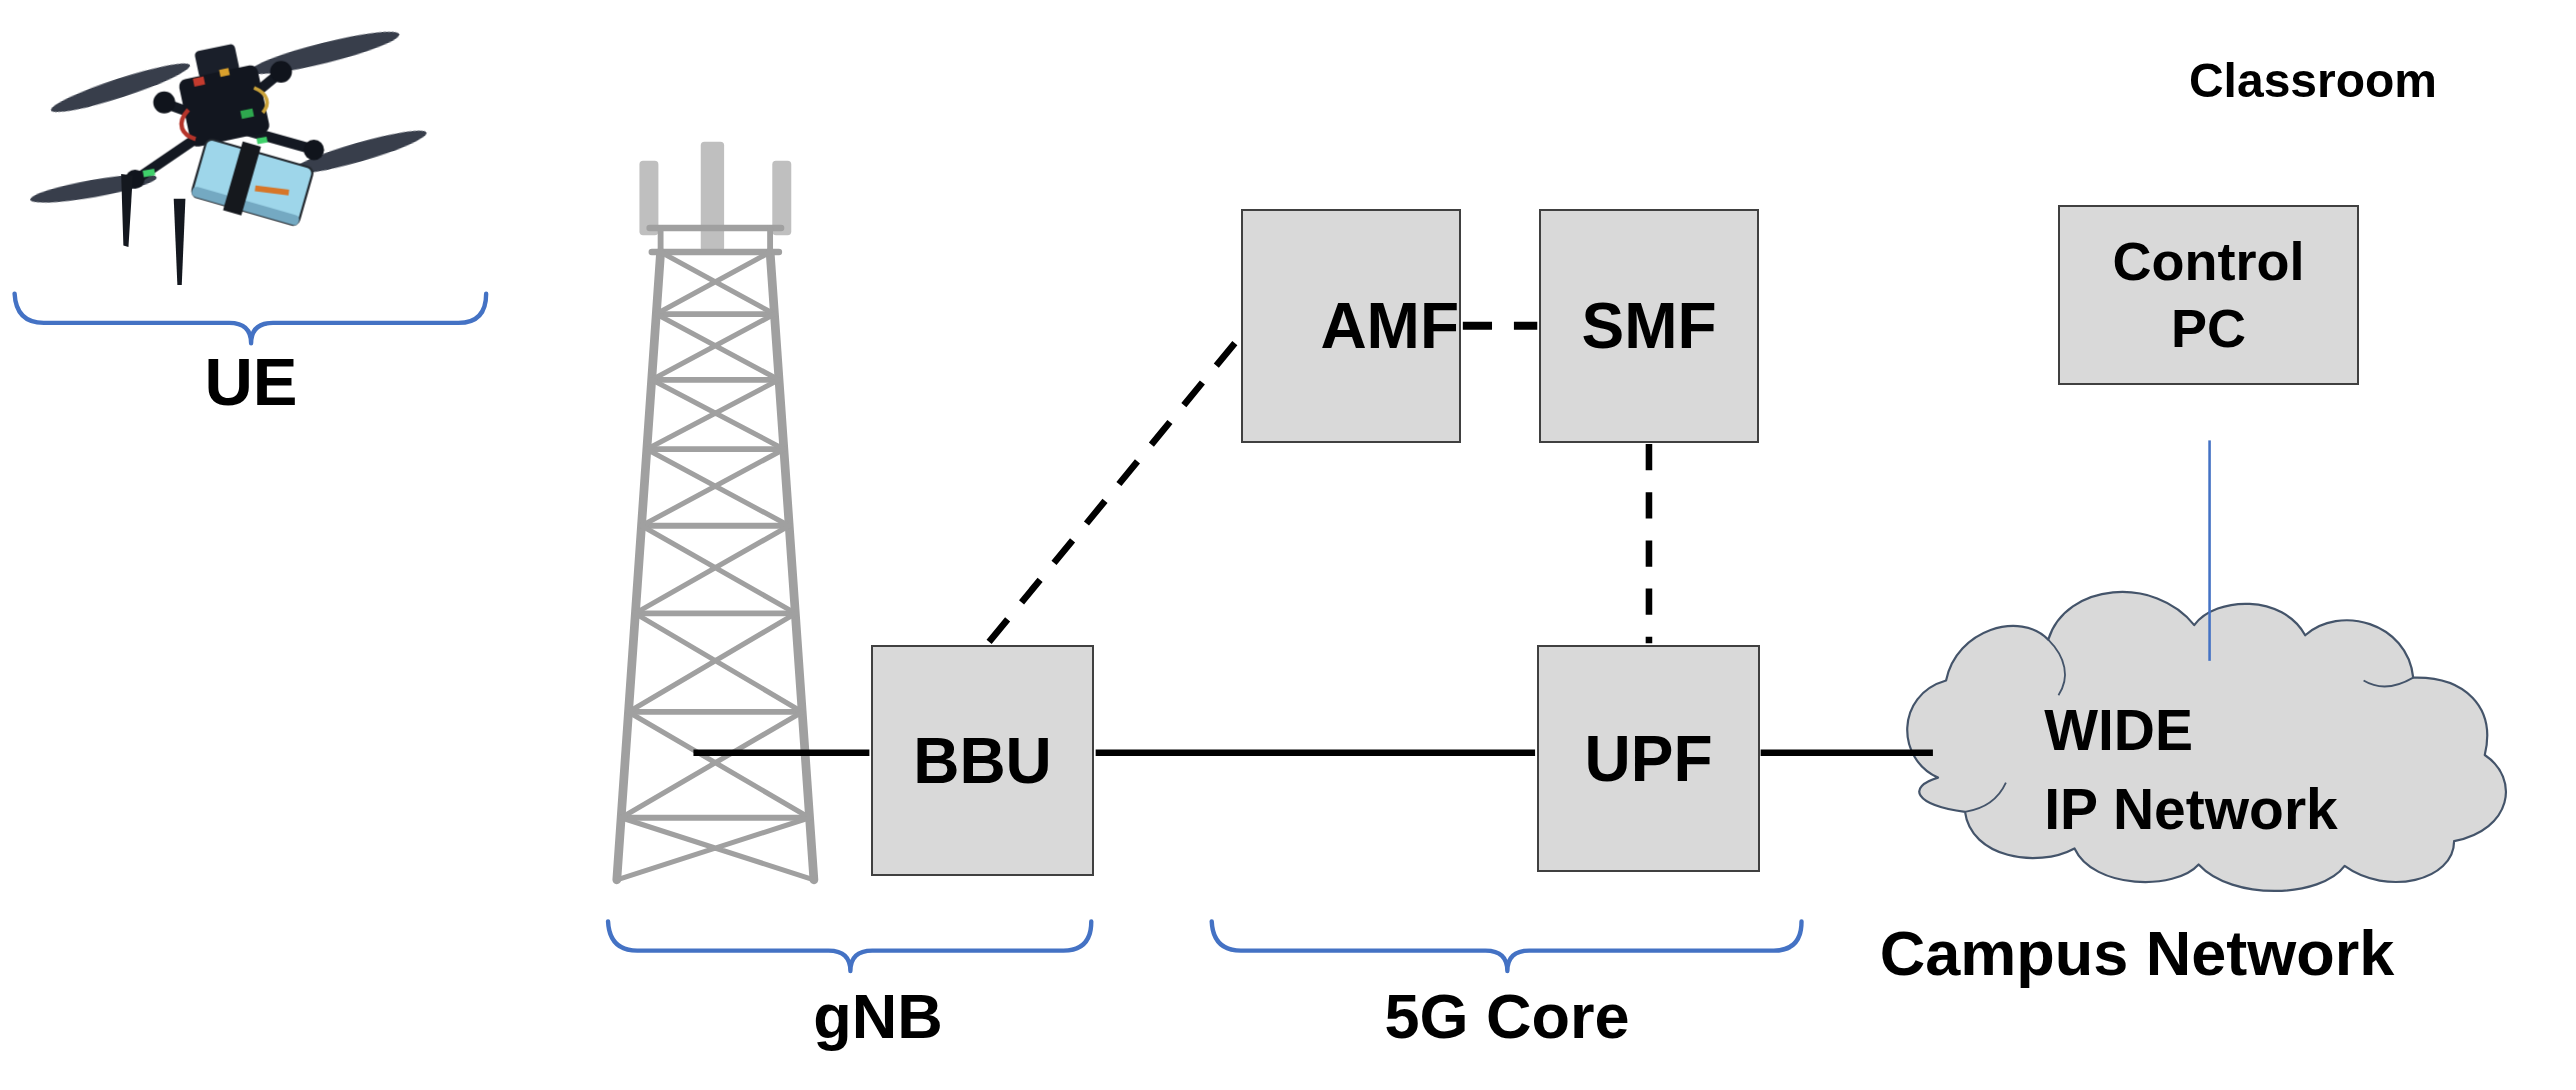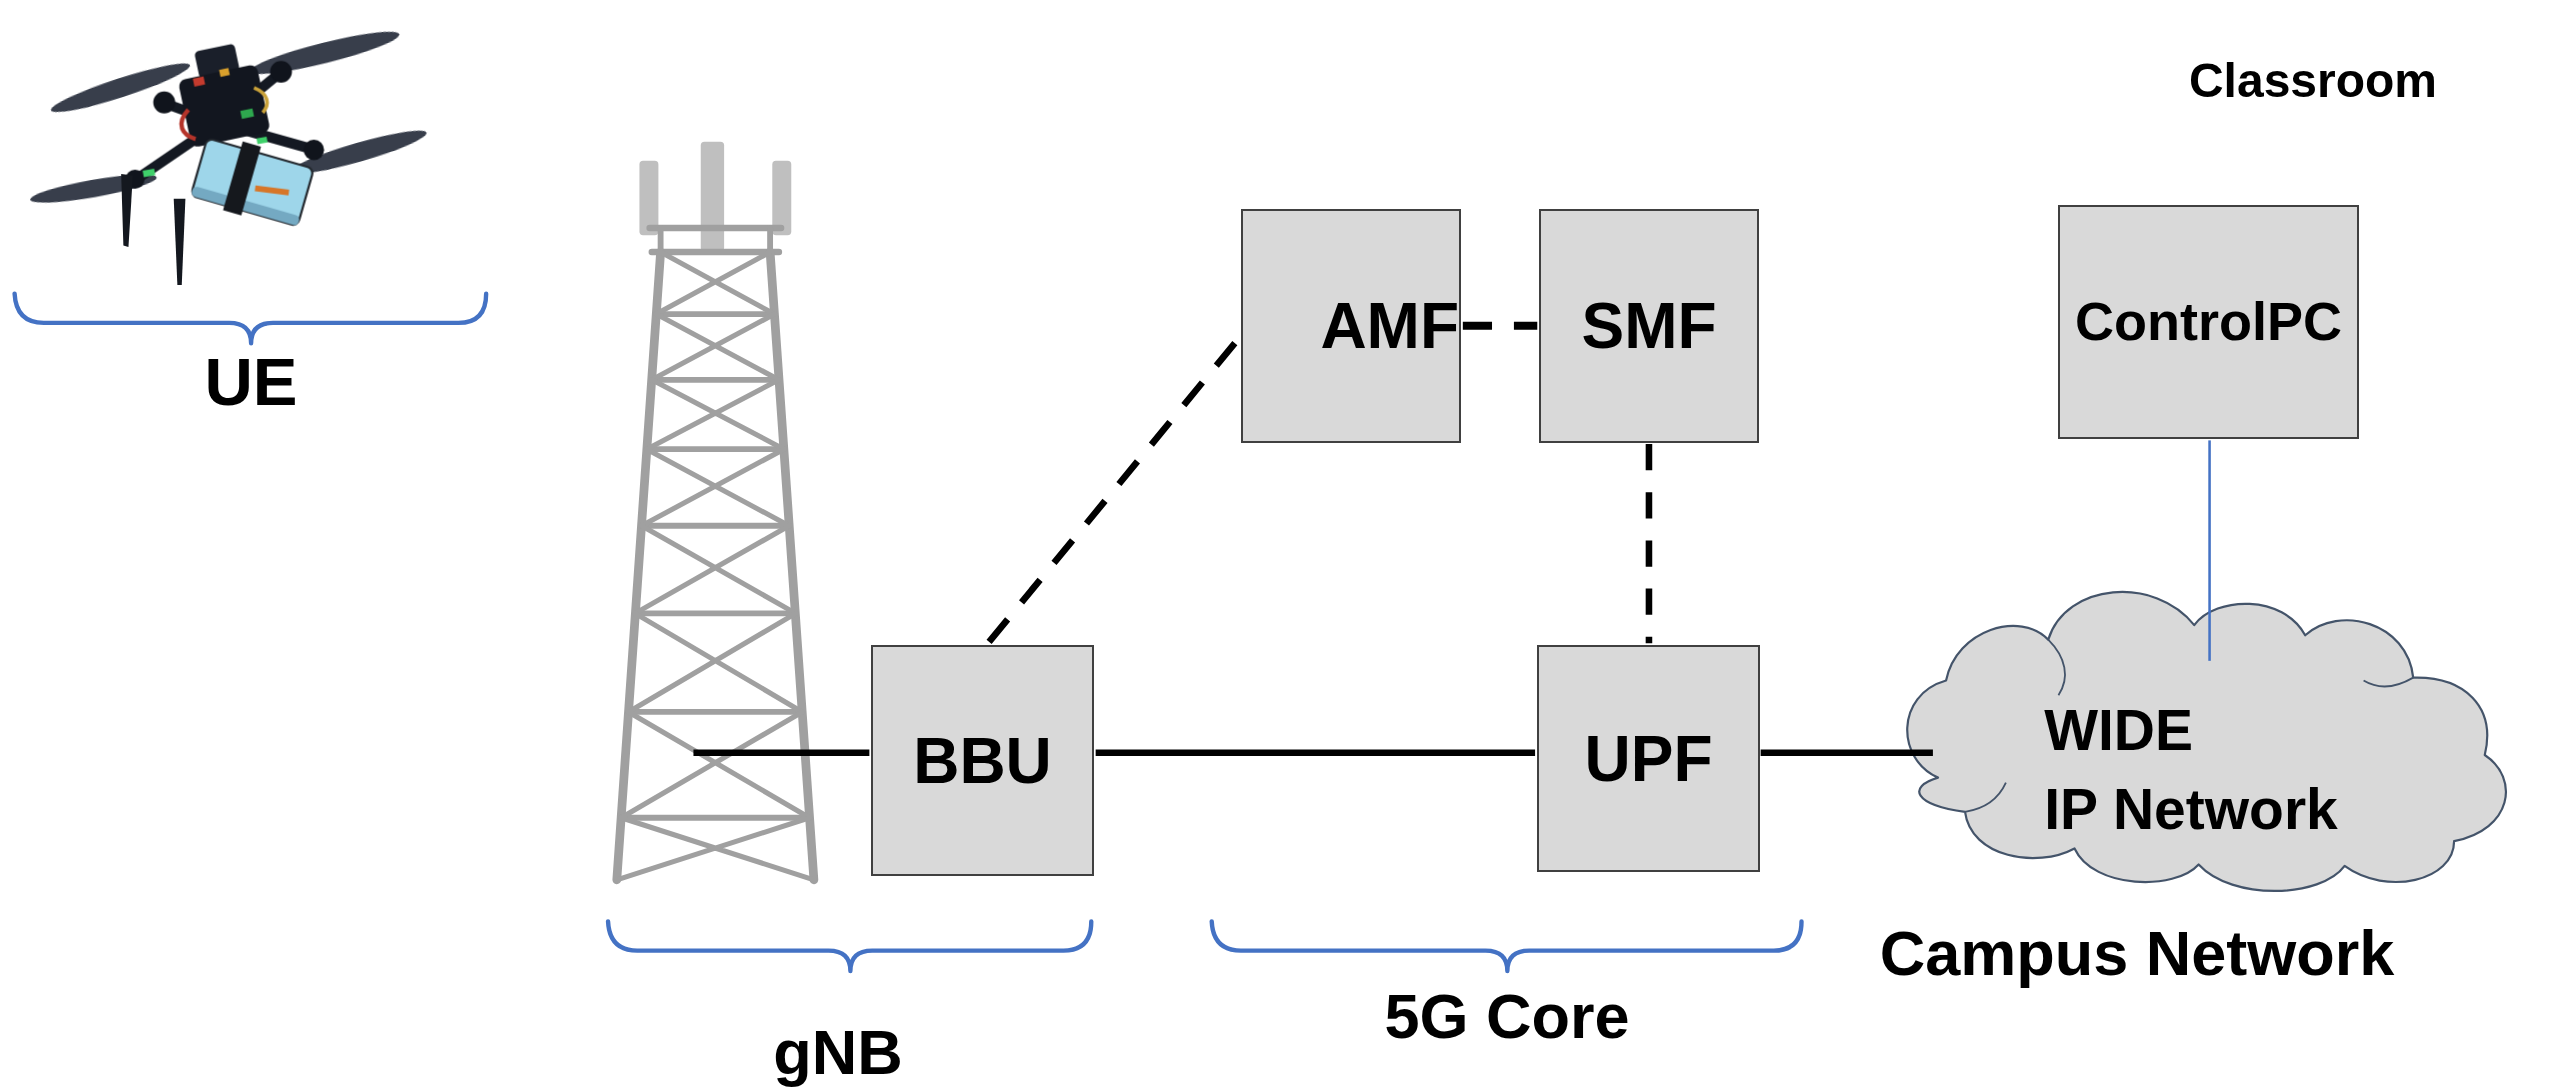--- a/index.html
+++ b/index.html
@@ -17,27 +17,27 @@
     border:2.9px solid #404040;
     box-sizing:border-box;
     display:flex;align-items:center;justify-content:center;
     font-weight:bold;font-size:64px;color:#000;
     text-align:center;
   }
   #box-amf{left:1241px;top:209px;width:220px;height:234px;justify-content:flex-end;}
   #box-smf{left:1539px;top:209px;width:220px;height:234px;}
   #box-bbu{left:871px;top:645px;width:223px;height:231px;}
   #box-upf{left:1537px;top:645px;width:223px;height:227px;}
-  #box-control-pc{left:2058px;top:205px;width:301px;height:234px;font-size:54px;line-height:1.25;flex-direction:row;}
+  #box-control-pc{left:2058px;top:205px;width:301px;height:180px;font-size:54px;line-height:1.25;flex-direction:column;}
   .big-label{
     position:absolute;transform:translateX(-50%);
     font-weight:bold;font-size:63px;color:#000;white-space:nowrap;
   }
   #label-ue{left:251px;top:343px;font-size:67px;}
-  #label-gnb{left:838px;top:980px;margin-top:36px;}
+  #label-gnb{left:878px;top:980px;}
   #label-core{left:1507px;top:980px;}
   #label-campus{left:2137px;top:917px;}
   #label-classroom{left:2313px;top:53px;font-size:48px;}
   #cloud-label{
     position:absolute;left:2191px;top:691px;transform:translateX(-50%);
     font-weight:bold;font-size:57px;line-height:1.38;color:#000;
     text-align:left;white-space:nowrap;
   }
 </style>
 </head>

